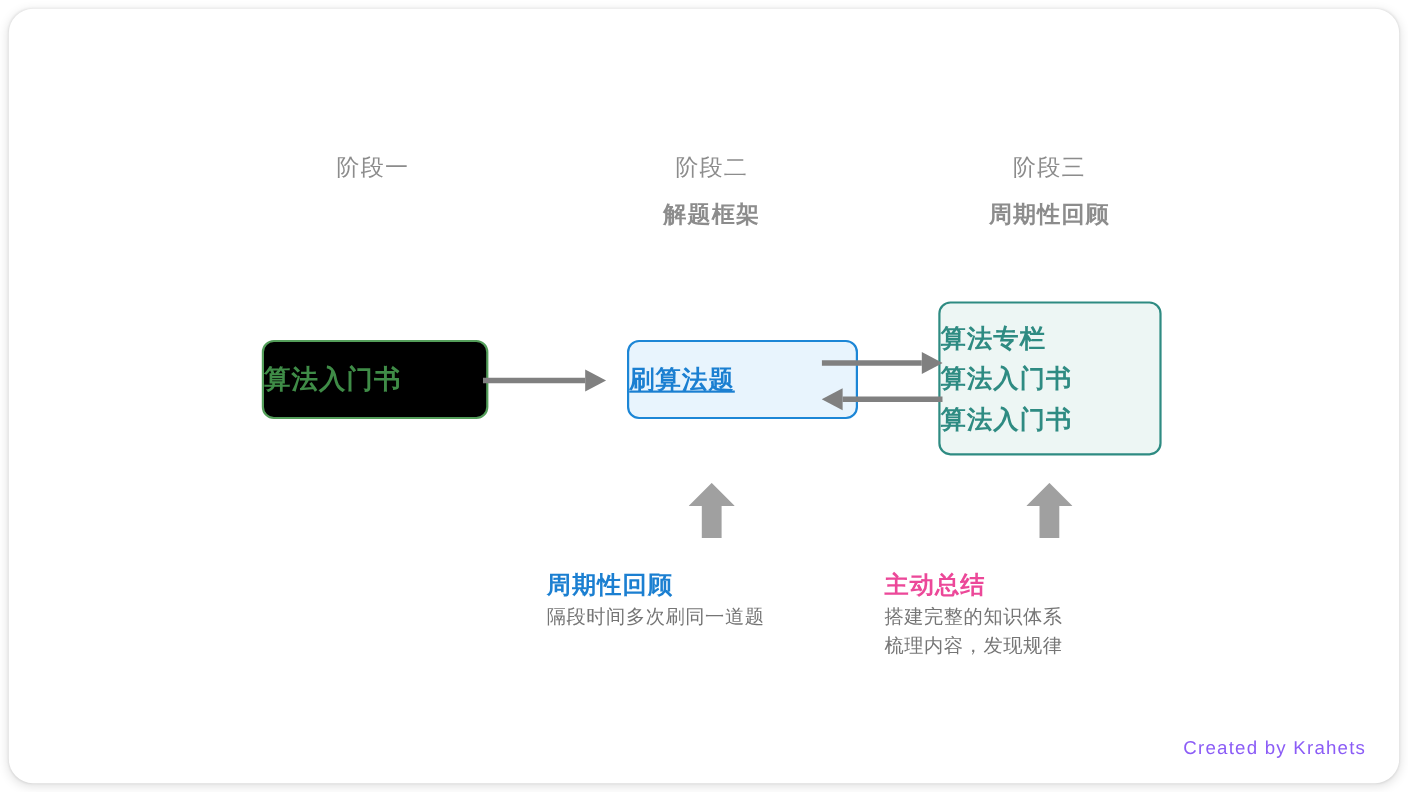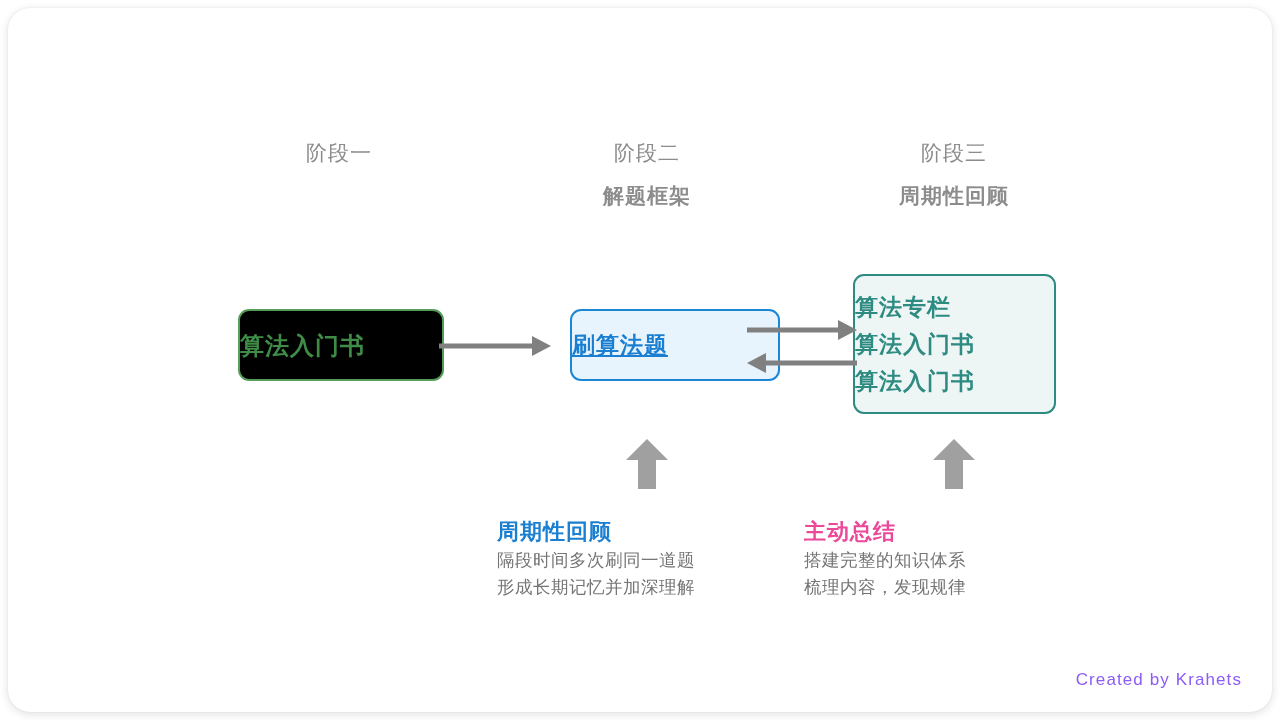--- a/index.html
+++ b/index.html
@@ -180,21 +180,20 @@
     </svg>
 
     <svg class="up-arrow" style="left:925px; top:431px;" width="42" height="50" viewBox="0 0 42 50">
       <polygon points="21,0 42,21 30,21 30,50 12,50 12,21 0,21" fill="#a0a0a0"></polygon>
     </svg>
 
     <div class="annot" style="left:489px; top:509px;">
       <div class="annot-title blue">周期性回顾</div>
       <div class="annot-desc">
         <div>隔段时间多次刷同一道题</div>
-        <div>形成长期记忆并加深理解</div>
       </div>
     </div>
 
     <div class="annot" style="left:796px; top:509px;">
       <div class="annot-title teal">主动总结</div>
       <div class="annot-desc">
         <div>搭建完整的知识体系</div>
         <div>梳理内容，发现规律</div>
       </div>
     </div>

